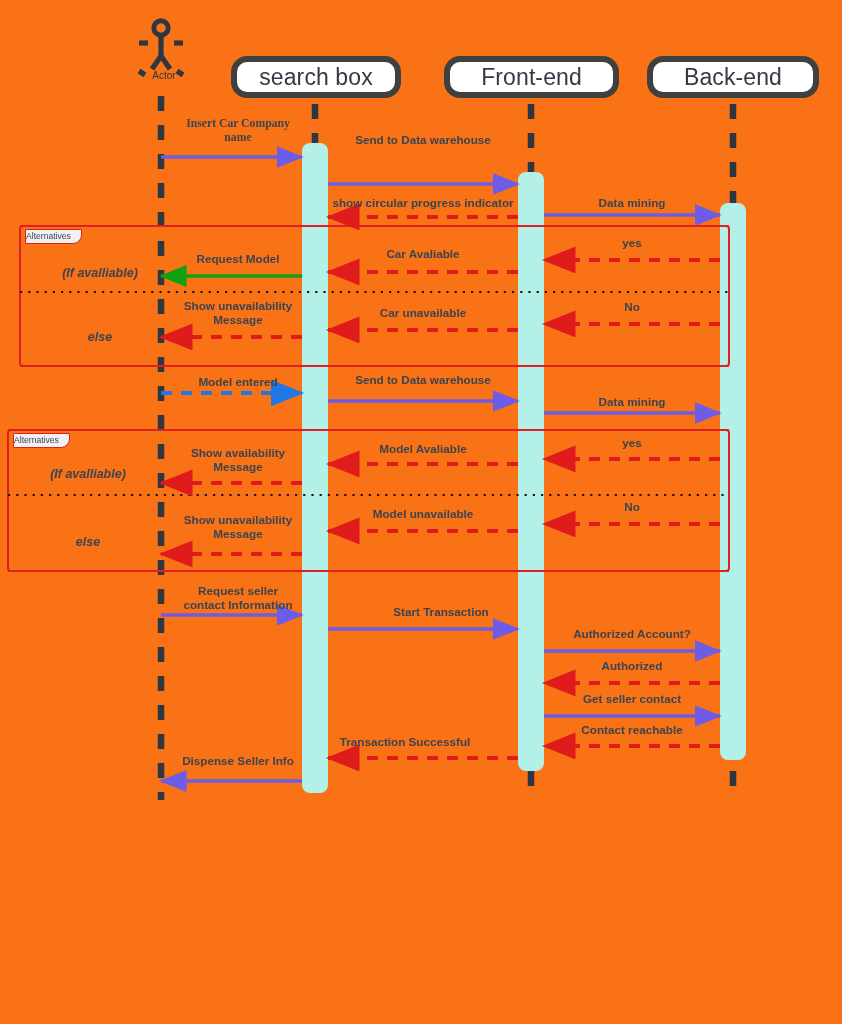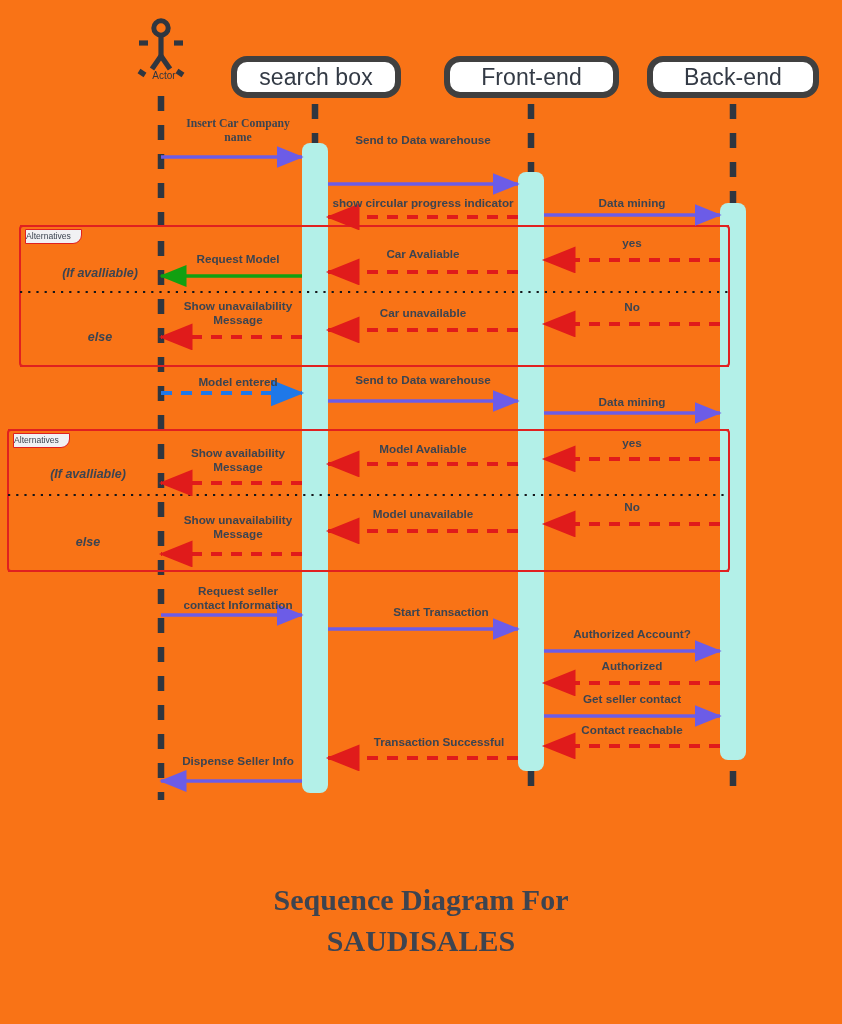--- a/index.html
+++ b/index.html
@@ -202,27 +202,25 @@
 Message</div>
       <div class="msg-label" style="width: 190px; left: 328px; top: 507px;">Model unavailable</div>
       <div class="msg-label" style="width: 190px; left: 537px; top: 500px;">No</div>
       <div class="msg-label" style="width: 190px; left: 143px; top: 584px;">Request seller
 contact Information</div>
       <div class="msg-label" style="width: 190px; left: 328px; top: 605px; padding-left: 36px;">Start Transaction</div>
       <div class="msg-label" style="width: 190px; left: 537px; top: 627px;">Authorized Account?</div>
       <div class="msg-label" style="width: 190px; left: 537px; top: 659px;">Authorized</div>
       <div class="msg-label" style="width: 190px; left: 537px; top: 692px;">Get seller contact</div>
       <div class="msg-label" style="width: 190px; left: 537px; top: 723px;">Contact reachable</div>
-      <div class="msg-label" style="width: 182px; left: 348px; top: 735px;">Transaction Successful</div>
+      <div class="msg-label" style="width: 182px; left: 314px; top: 735px;">Transaction Successful</div>
       <div class="msg-label" style="width: 190px; left: 143px; top: 754px;">Dispense Seller Info</div>
     </div>
   <div id="guards">
       <div class="frag-tag" style="left: 25px; top: 229px;">Alternatives</div>
       <div class="guard" style="width: 160px; left: 20px; top: 266px;">(If avalliable)</div>
       <div class="guard" style="width: 160px; left: 20px; top: 330px;">else</div>
       <div class="frag-tag" style="left: 13px; top: 433px;">Alternatives</div>
       <div class="guard" style="width: 160px; left: 8px; top: 467px;">(If avalliable)</div>
       <div class="guard" style="width: 160px; left: 8px; top: 535px;">else</div>
     </div>
 
-  <div class="doc-title" style="top:880px;">Sequence Diagram For
-SAUDISALES</div>
 </div>
 
 </body></html>

